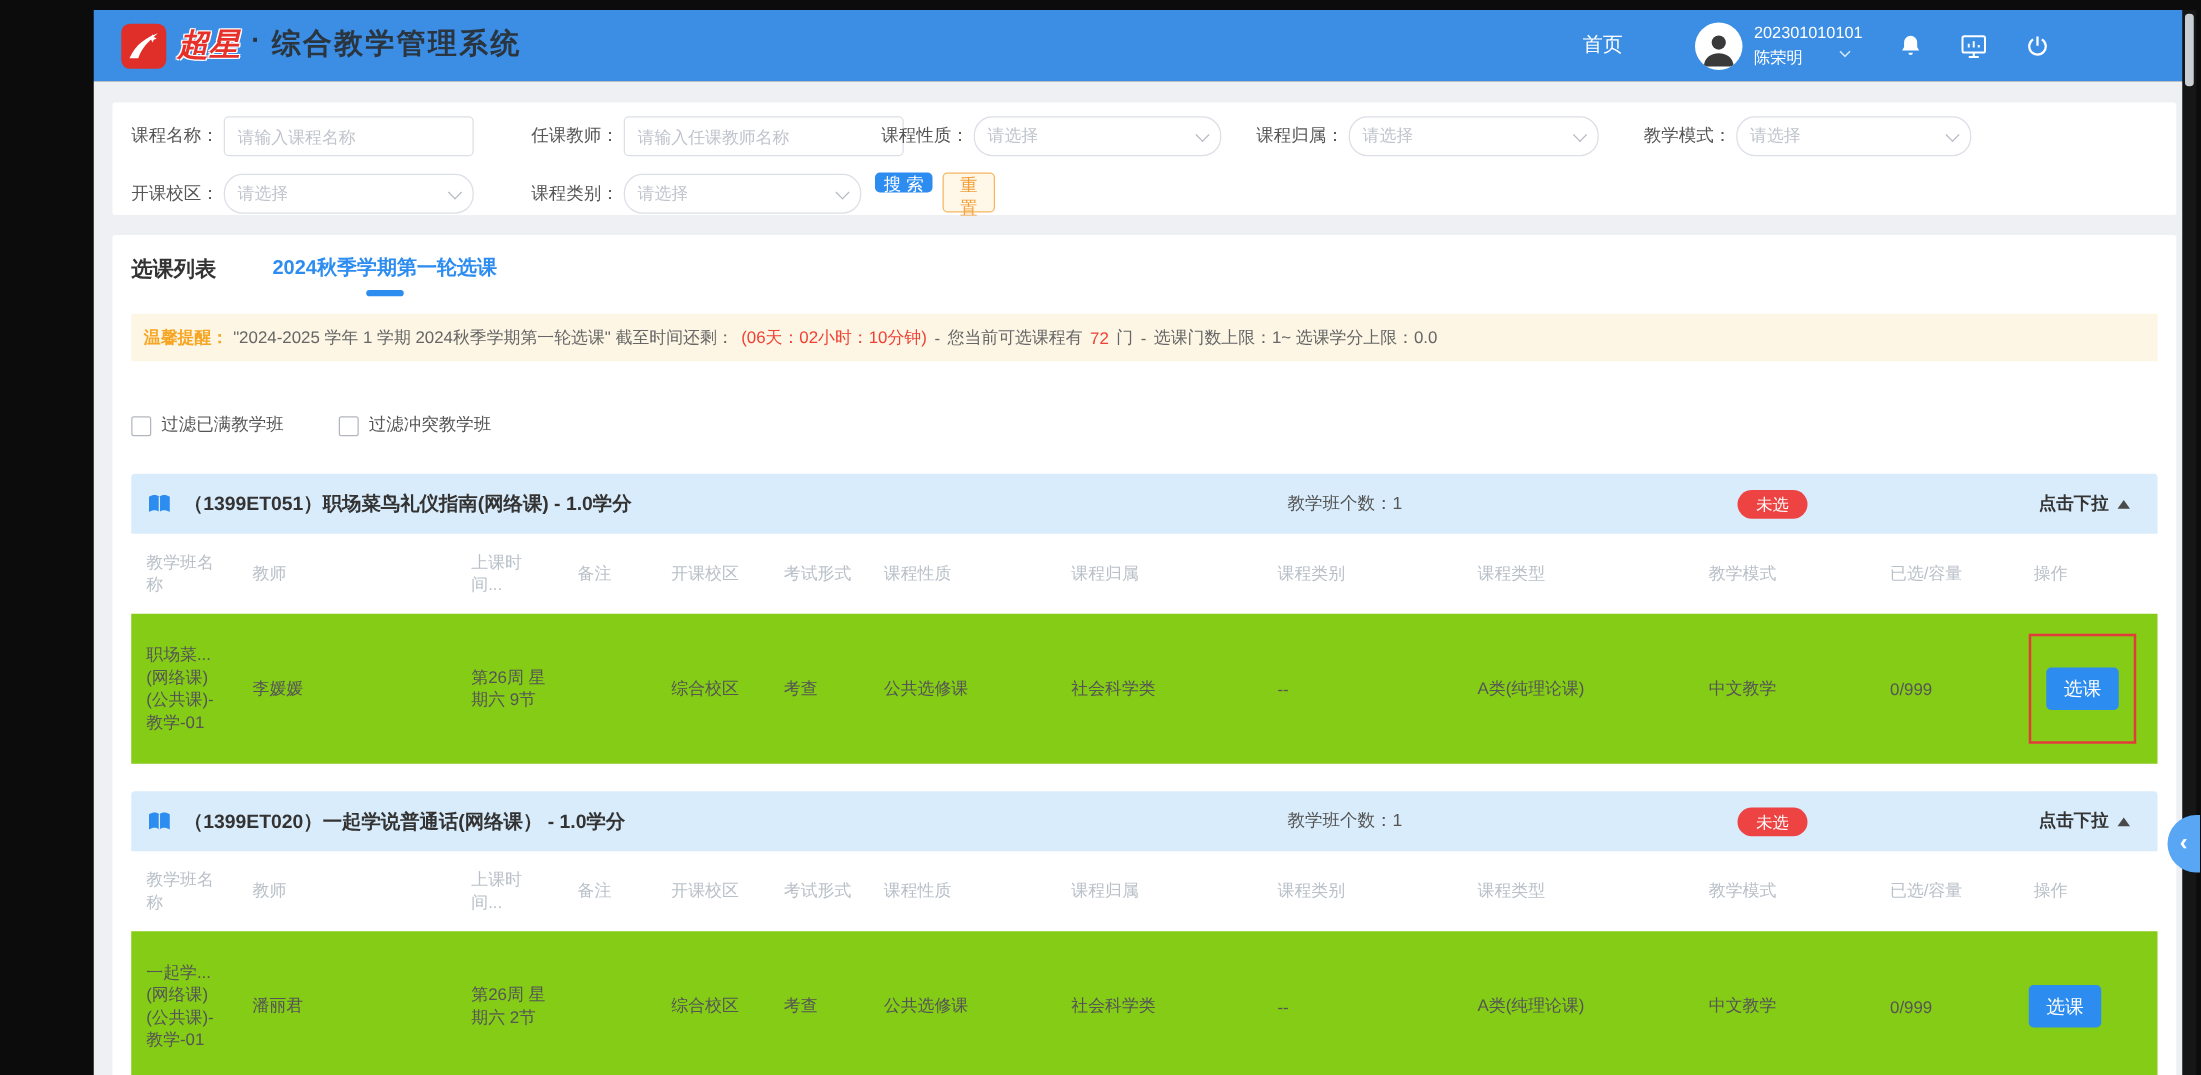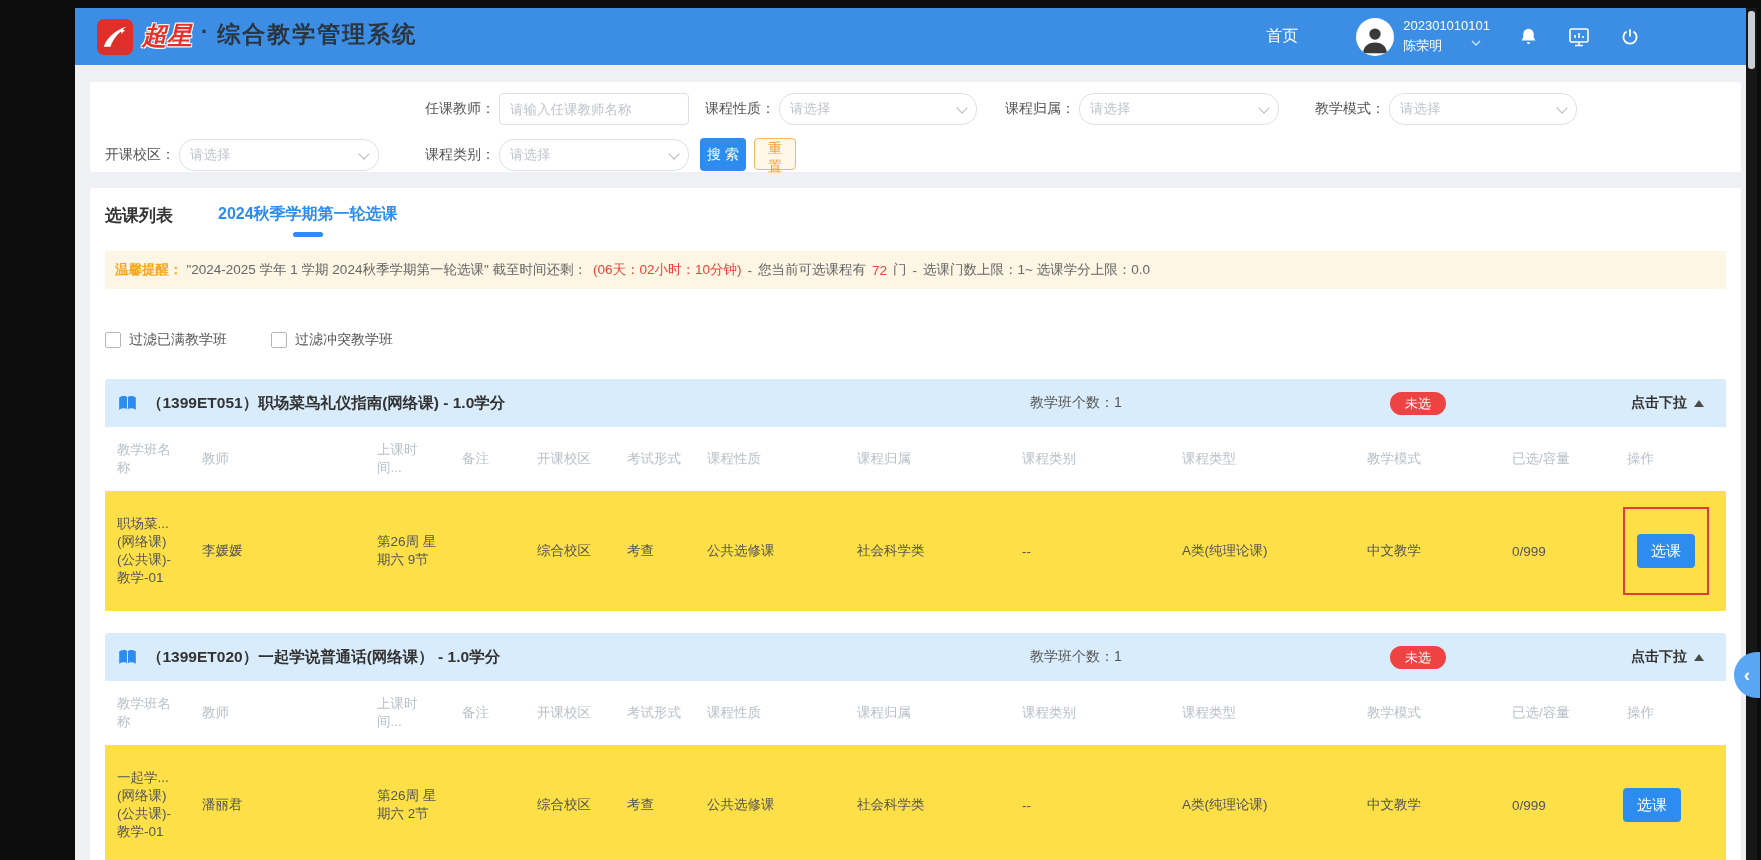--- a/index.html
+++ b/index.html
@@ -39,60 +39,60 @@
   .filter-panel{position:absolute;left:90px;top:82px;width:1651px;height:90px;background:#fff;border-radius:2px;}
   .field{position:absolute;display:flex;align-items:center;height:34px;}
   .field .flabel{font-size:14px;color:#555;white-space:nowrap;margin-right:4px;}
   .tinput{height:32px;border:1px solid #dcdfe6;border-radius:4px;padding:0 10px;font-size:13.5px;
     color:#333;outline:none;box-sizing:border-box;font-family:inherit;}
   .tinput::placeholder{color:#c0c4cc;}
   .sel{height:32px;border:1px solid #dcdfe6;border-radius:15px;background:#fff;display:flex;
     align-items:center;padding:0 10px;font-size:13.5px;color:#c0c4cc;box-sizing:border-box;cursor:pointer;}
   .sel-arrow{width:7px;height:7px;border-right:1.6px solid #b6bac2;border-bottom:1.6px solid #b6bac2;
     transform:rotate(45deg);margin-left:auto;margin-bottom:3px;}
-  .btn-search{position:absolute;left:610px;top:56px;width:46px;height:33px;background:#2d8cf0;color:#fff;
+  .btn-search{position:absolute;left:610px;top:56px;width:46px;height:16px;background:#2d8cf0;color:#fff;
     border:none;border-radius:4px;font-size:14px;cursor:pointer;font-family:inherit;}
   .btn-reset{position:absolute;left:664px;top:56px;width:42px;height:32px;background:#fff8e8;color:#f29d38;
     border:1px solid #f3b760;border-radius:4px;font-size:14px;cursor:pointer;box-sizing:border-box;font-family:inherit;}
   
   .main-panel{position:absolute;left:90px;top:188px;width:1651px;height:836px;background:#fff;
     border-radius:2px;overflow:hidden;}
   .main-inner{padding:0 15px;}
   .tabs{display:flex;align-items:flex-start;gap:45px;padding-top:16px;}
   .list-title{font-size:17px;font-weight:bold;color:#333;padding-bottom:16px;}
   .tab-active{font-size:16px;font-weight:bold;color:#2d8cf0;position:relative;padding-bottom:18px;cursor:pointer;}
   .tab-active .ink{position:absolute;bottom:6px;left:50%;transform:translateX(-50%);
     width:30px;height:5px;border-radius:3px;background:#2d8cf0;}
   .notice{margin-top:8px;background:#fdf6e5;height:38px;display:flex;align-items:center;
     padding:0 10px;font-size:13.5px;color:#666;white-space:nowrap;overflow:hidden;}
   .notice .prefix{color:#f6a623;font-weight:bold;margin-right:4px;}
   .notice .red{color:#f04134;}
   .notice span{margin-right:6px;}
   .check-row{margin-top:42px;display:flex;gap:44px;align-items:center;font-size:14px;color:#555;}
-  .cb-item{display:flex;align-items:center;cursor:pointer;}
+  .cb-item{display:flex;align-items:flex-end;cursor:pointer;}
   .cb{width:14px;height:14px;border:1px solid #b3b7bd;border-radius:2px;background:#fff;margin-right:8px;flex:0 0 auto;}
   
   .course-card{margin-top:30px;}
   .course-card.second{margin-top:22px;}
   .card-header{height:48px;background:#d9ecfb;display:flex;align-items:center;
     padding:0 22px 0 12px;position:relative;border-radius:3px 3px 0 0;cursor:pointer;}
   .book-icon{display:flex;align-items:center;}
   .course-title{font-size:15.5px;font-weight:bold;color:#333;margin-left:9px;}
   .class-count{position:absolute;left:925px;font-size:14px;color:#555;}
   .status-badge{position:absolute;left:1285px;background:#ed4343;color:#fff;font-size:13px;
     padding:5px 15px;border-radius:999px;line-height:1;}
   .dropdown-toggle{position:absolute;right:22px;display:flex;align-items:center;
     font-size:14px;color:#333;font-weight:bold;cursor:pointer;}
   .tri-up{width:0;height:0;border-left:5px solid transparent;border-right:5px solid transparent;
     border-bottom:7px solid #4a4a4a;display:inline-block;margin-left:7px;}
   .grid{display:grid;
     grid-template-columns:85px 175px 85px 75px 90px 80px 150px 165px 160px 185px 145px 115px minmax(0,1fr);}
   .head-row{height:64px;background:#fff;color:#b9c0c8;font-size:13.5px;}
   .cell{display:flex;align-items:center;padding:0 12px;box-sizing:border-box;overflow:hidden;}
-  .data-row{min-height:120px;background:#fde047;color:#555;font-size:13.5px;}
+  .data-row{min-height:120px;background:#84cc16;color:#555;font-size:13.5px;}
   .pre{white-space:pre-line;line-height:18px;}
   .c-action{overflow:visible;padding:0 8px;}
   .red-box{border:2px solid #e23b3b;padding:25px 12px;display:inline-block;}
   .select-btn{width:58px;height:34px;background:#2d8cf0;color:#fff;border:none;border-radius:4px;
     font-size:15px;cursor:pointer;font-family:inherit;}
 </style>
 </head>
 <body>
 
 <div class="topbar">
@@ -144,23 +144,27 @@
         <path d="M12 3.5 v8"></path>
         <path d="M8.2 6 a7.2 7.2 0 1 0 7.6 0"></path>
       </svg>
     </span>
   </div>
 </div>
 
 <div class="page"></div>
 
 <div class="filter-panel">
+  <div class="field" style="left:15px;top:10px;">
+    <span class="flabel">课程名称：</span>
+    <input class="tinput" style="width: 200px;" placeholder="请输入课程名称">
+  </div>
   <div class="field" style="left:335px;top:10px;">
     <span class="flabel">任课教师：</span>
-    <input class="tinput" style="width: 190px;" placeholder="请输入任课教师名称">
+    <input class="tinput" style="width: 224px;" placeholder="请输入任课教师名称">
   </div>
   <div class="field" style="left:615px;top:10px;">
     <span class="flabel">课程性质：</span>
     <div class="sel" style="width:198px;">
       <span>请选择</span>
       <span class="sel-arrow"></span>
     </div>
   </div>
   <div class="field" style="left:915px;top:10px;">
     <span class="flabel">课程归属：</span>

